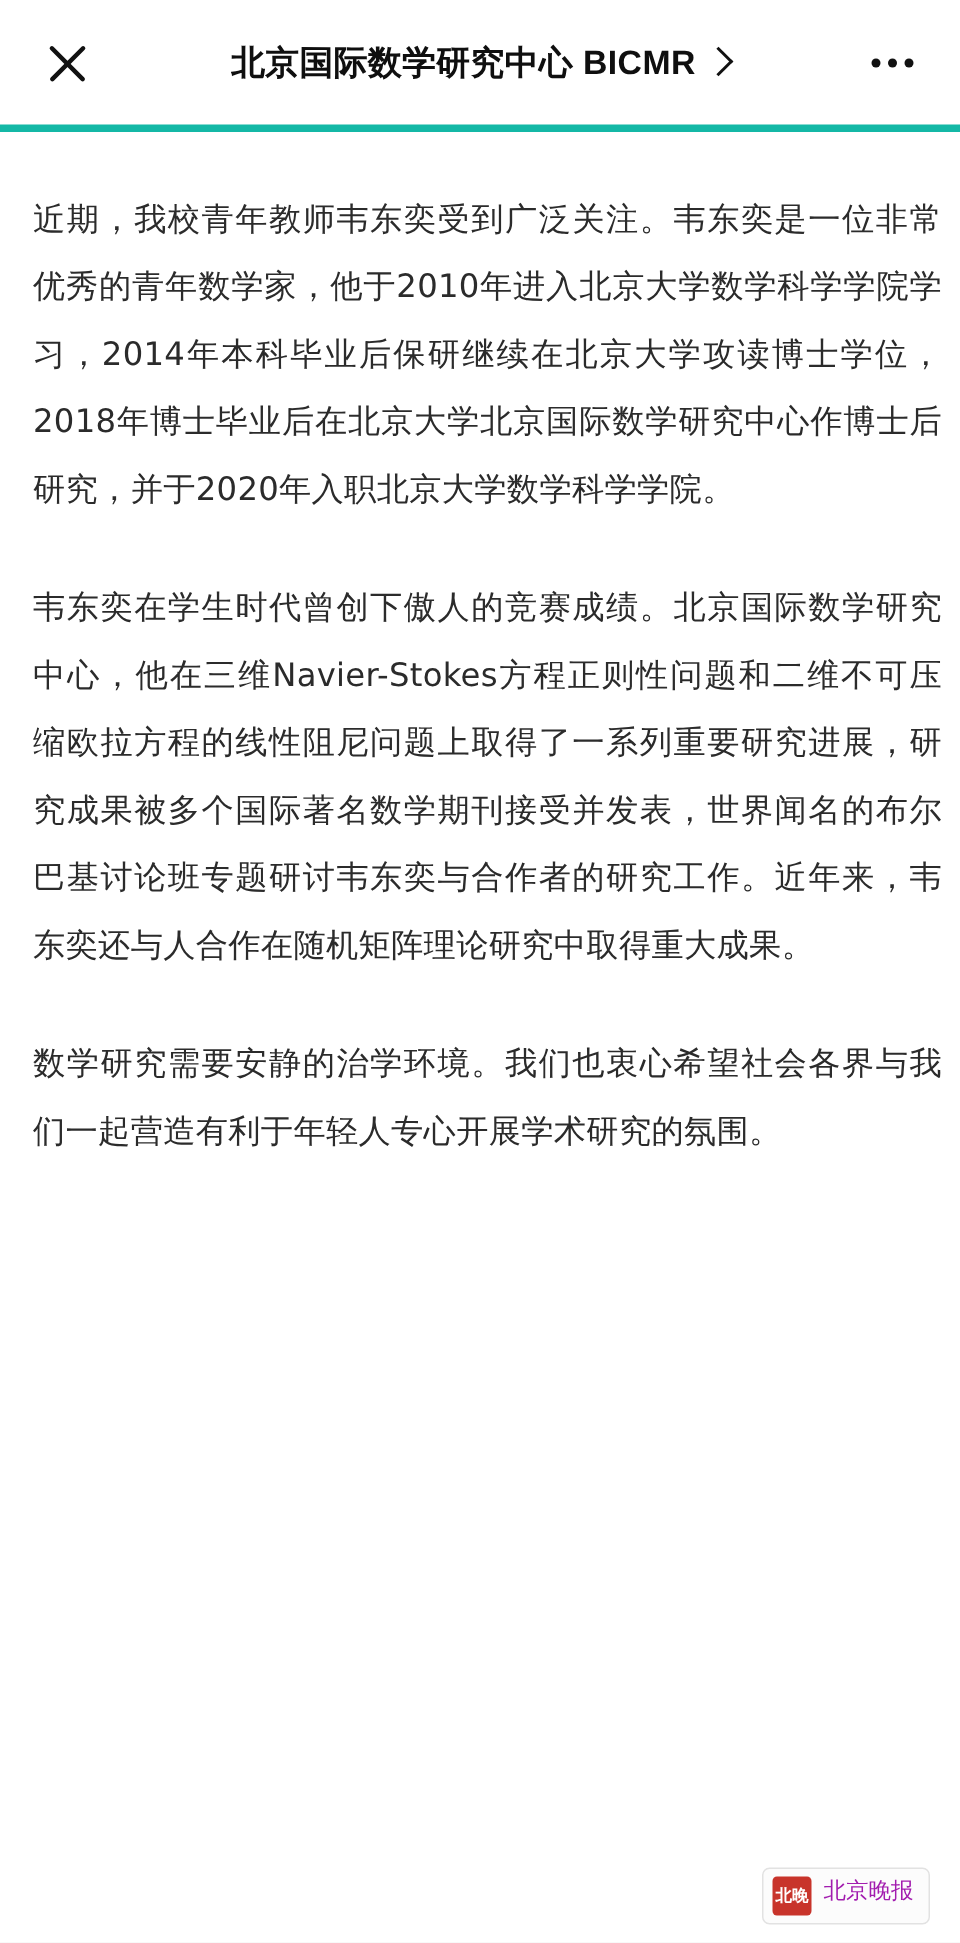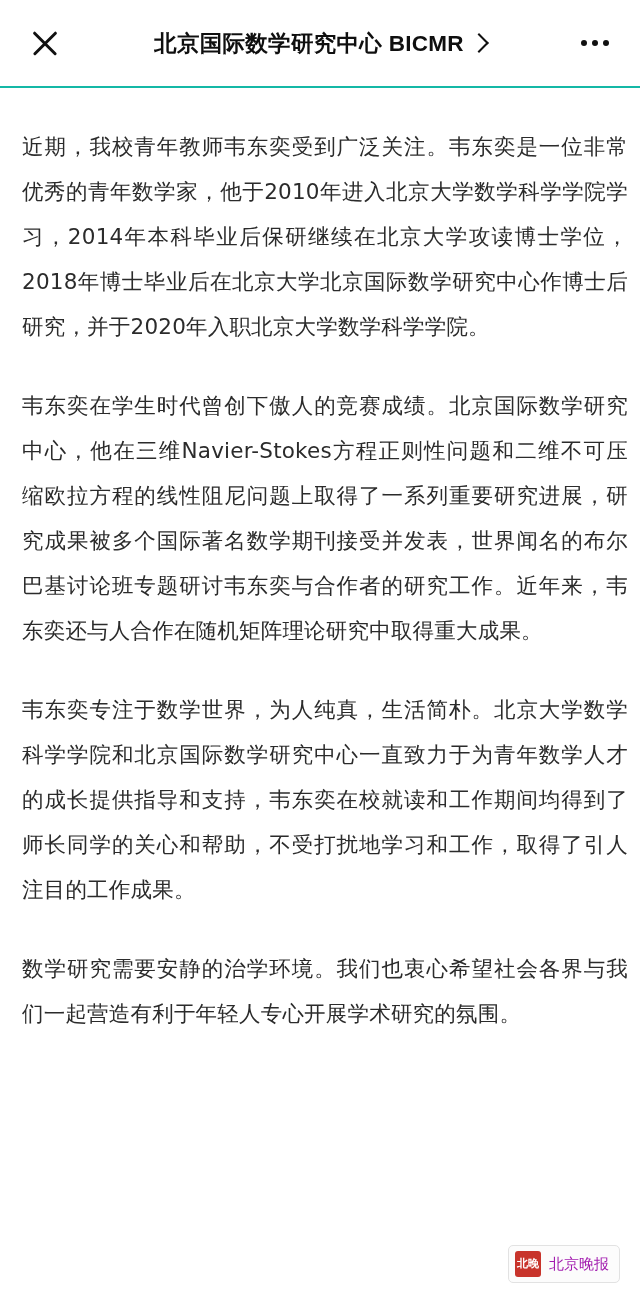--- a/index.html
+++ b/index.html
@@ -20,21 +20,21 @@
     box-sizing: border-box;
   }
   
   .topbar {
     height: 88px;
     display: flex;
     align-items: center;
     padding: 0 26px;
     box-sizing: border-box;
     background: #ffffff;
-    border-bottom: 2px solid #14b8a6;
+    border-bottom: 5px solid #14b8a6;
   }
   .close-btn {
     width: 38px;
     height: 38px;
     flex: 0 0 auto;
     position: relative;
     cursor: pointer;
   }
   .close-btn:before, .close-btn:after {
     content: "";
@@ -118,21 +118,20 @@
     height: 62px;
     display: flex;
     align-items: center;
     justify-content: flex-end;
     padding-right: 20px;
     box-sizing: border-box;
     background: #ffffff;
   }
   .badge {
     display: flex;
-    align-items: center;
     gap: 8px;
     padding: 5px 10px 5px 6px;
     border: 1px solid #e2e2e2;
     border-radius: 5px;
     background: #fcfcfc;
   }
   .badge-logo {
     width: 26px;
     height: 26px;
     border-radius: 3px;
@@ -165,21 +164,20 @@
     <div class="more-btn">
       <i></i>
       <i></i>
       <i></i>
     </div>
   </div>
 
   <div class="article">
     <p class="para">近期，我校青年教师韦东奕受到广泛关注。韦东奕是一位非常优秀的青年数学家，他于2010年进入北京大学数学科学学院学习，2014年本科毕业后保研继续在北京大学攻读博士学位，2018年博士毕业后在北京大学北京国际数学研究中心作博士后研究，并于2020年入职北京大学数学科学学院。</p>
     <p class="para">韦东奕在学生时代曾创下傲人的竞赛成绩。北京国际数学研究中心，他在三维Navier-Stokes方程正则性问题和二维不可压缩欧拉方程的线性阻尼问题上取得了一系列重要研究进展，研究成果被多个国际著名数学期刊接受并发表，世界闻名的布尔巴基讨论班专题研讨韦东奕与合作者的研究工作。近年来，韦东奕还与人合作在随机矩阵理论研究中取得重大成果。</p>
-    <p class="para">韦东奕专注于数学世界，为人纯真，生活简朴。北京大学数学科学学院和北京国际数学研究中心一直致力于为青年数学人才的成长提供指导和支持，韦东奕在校就读和工作期间均得到了师长同学的关心和帮助，不受打扰地学习和工作，取得了引人注目的工作成果。</p>
     <p class="para">数学研究需要安静的治学环境。我们也衷心希望社会各界与我们一起营造有利于年轻人专心开展学术研究的氛围。</p>
   </div>
 
   <div class="footer">
     <div class="badge">
       <div class="badge-logo" style="background: rgb(200, 52, 43);">北晚</div>
       <div class="badge-label">北京晚报</div>
     </div>
   </div>
 

